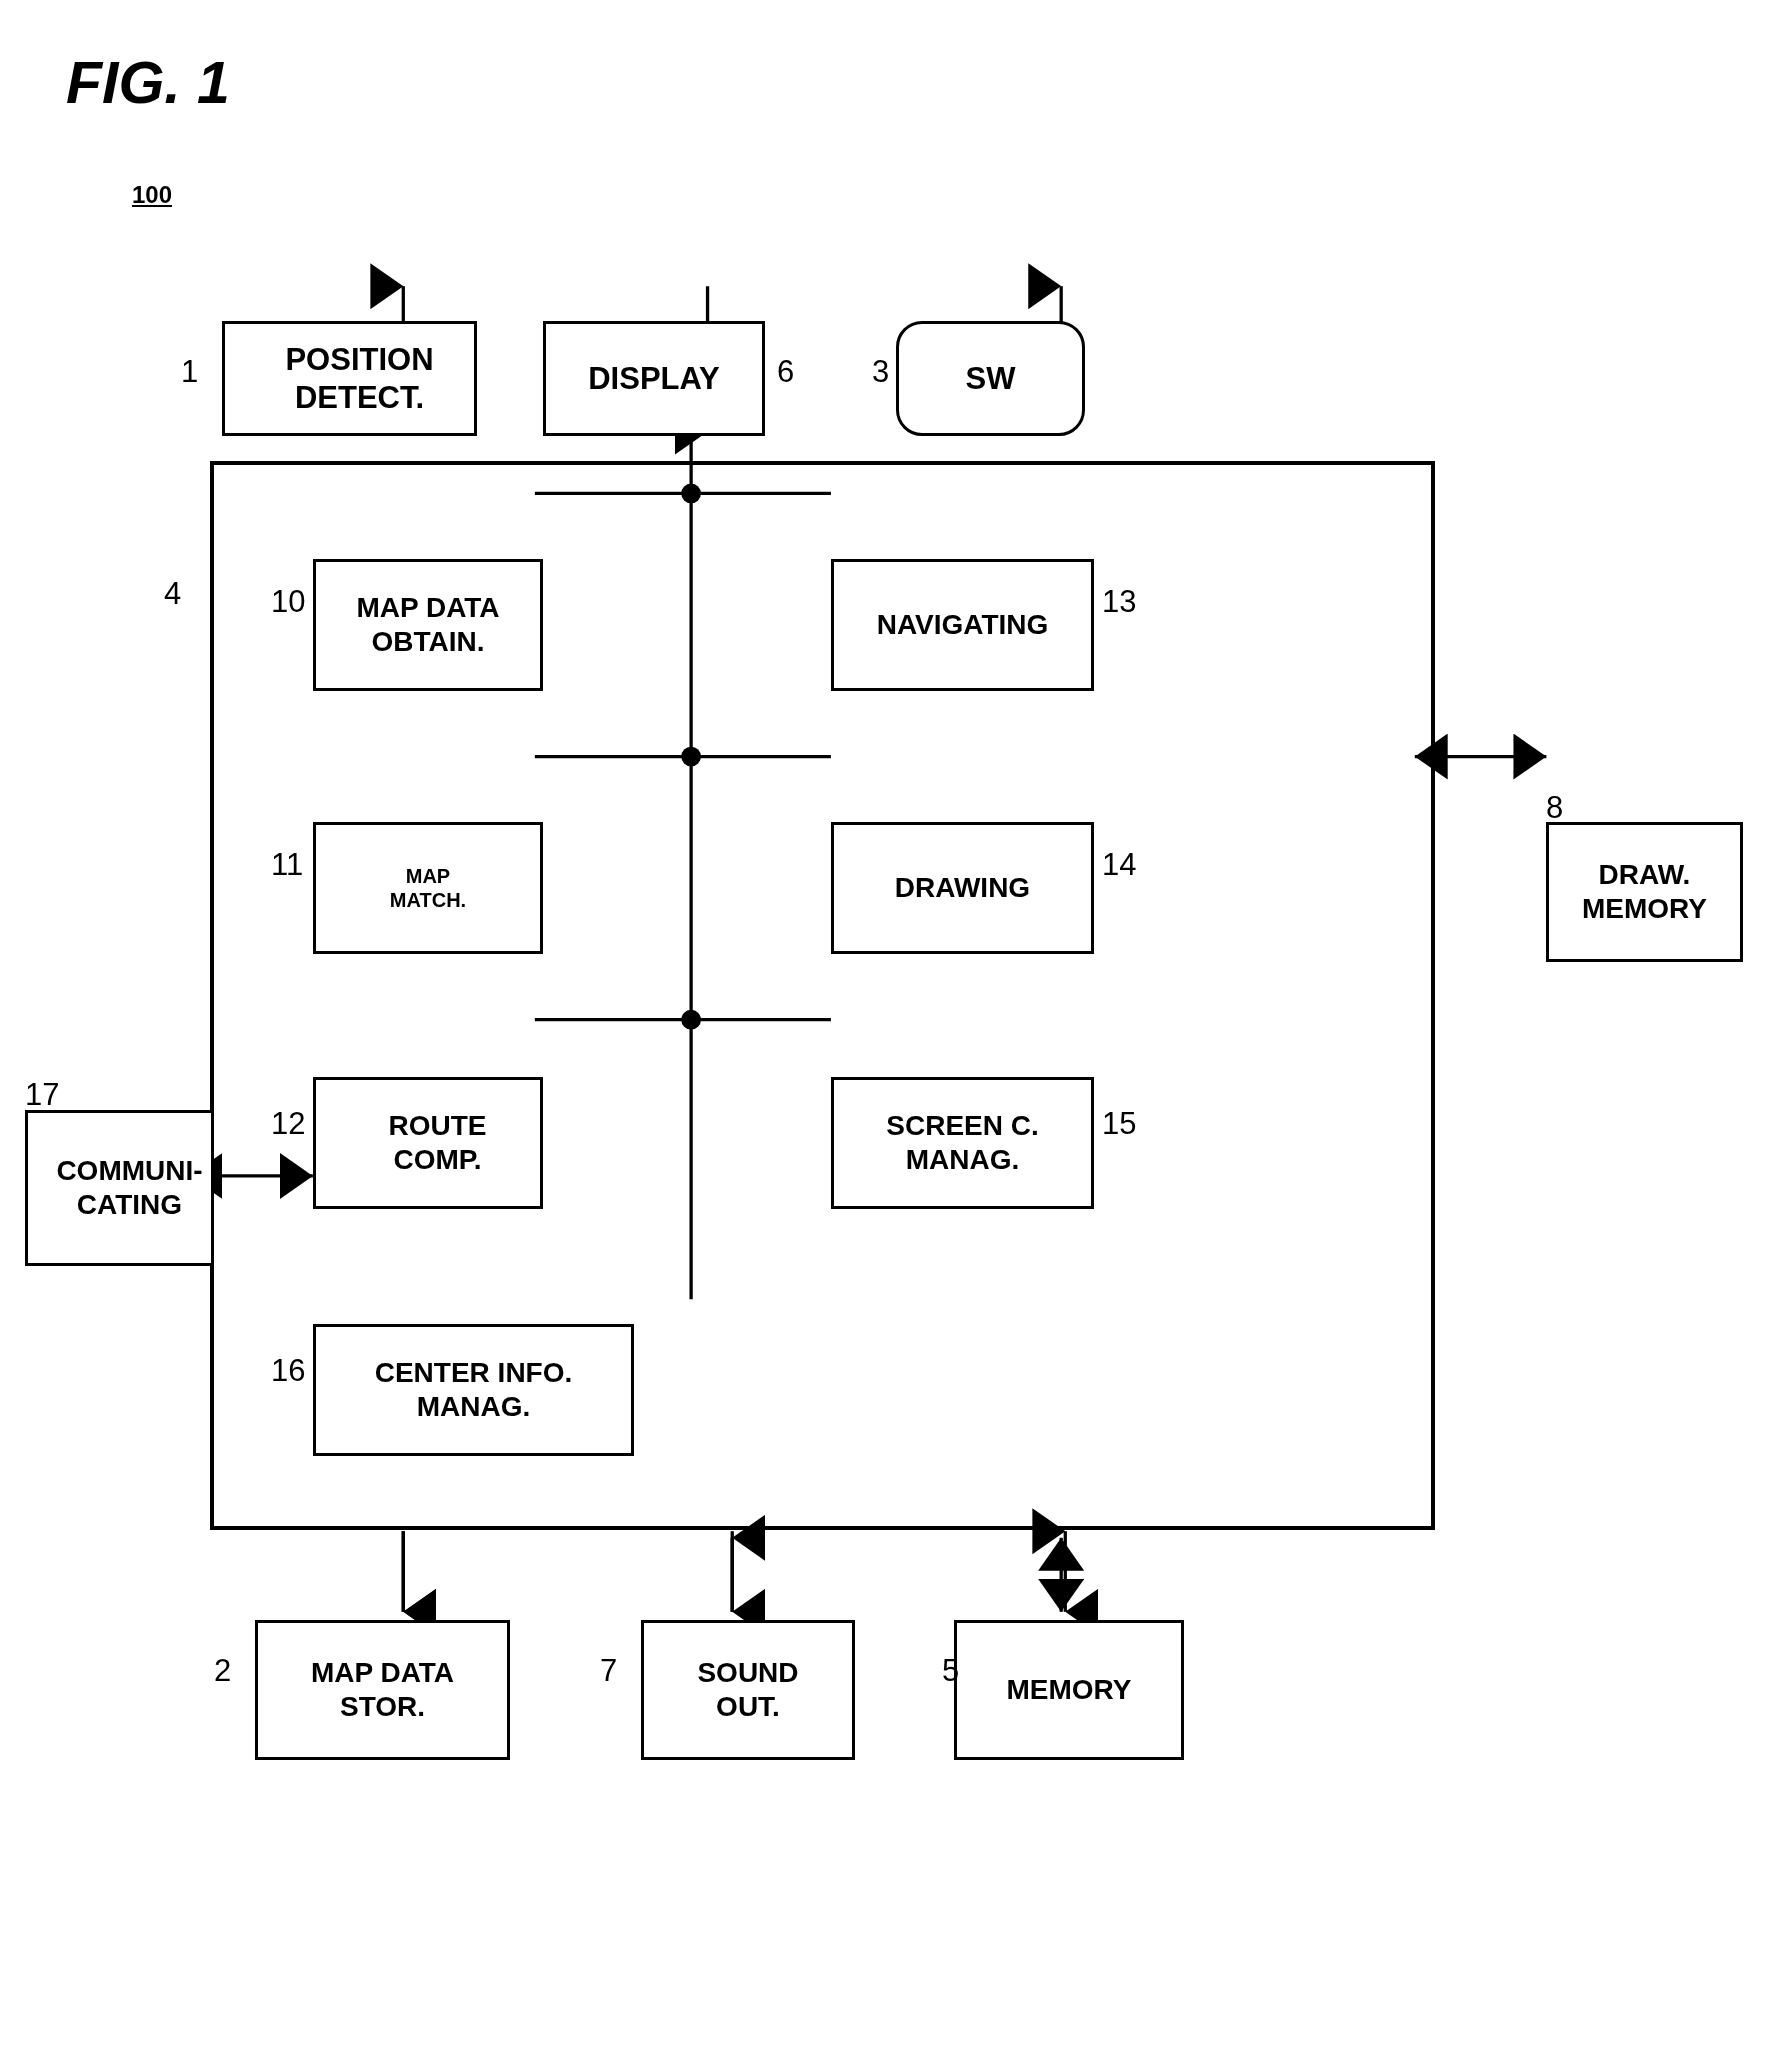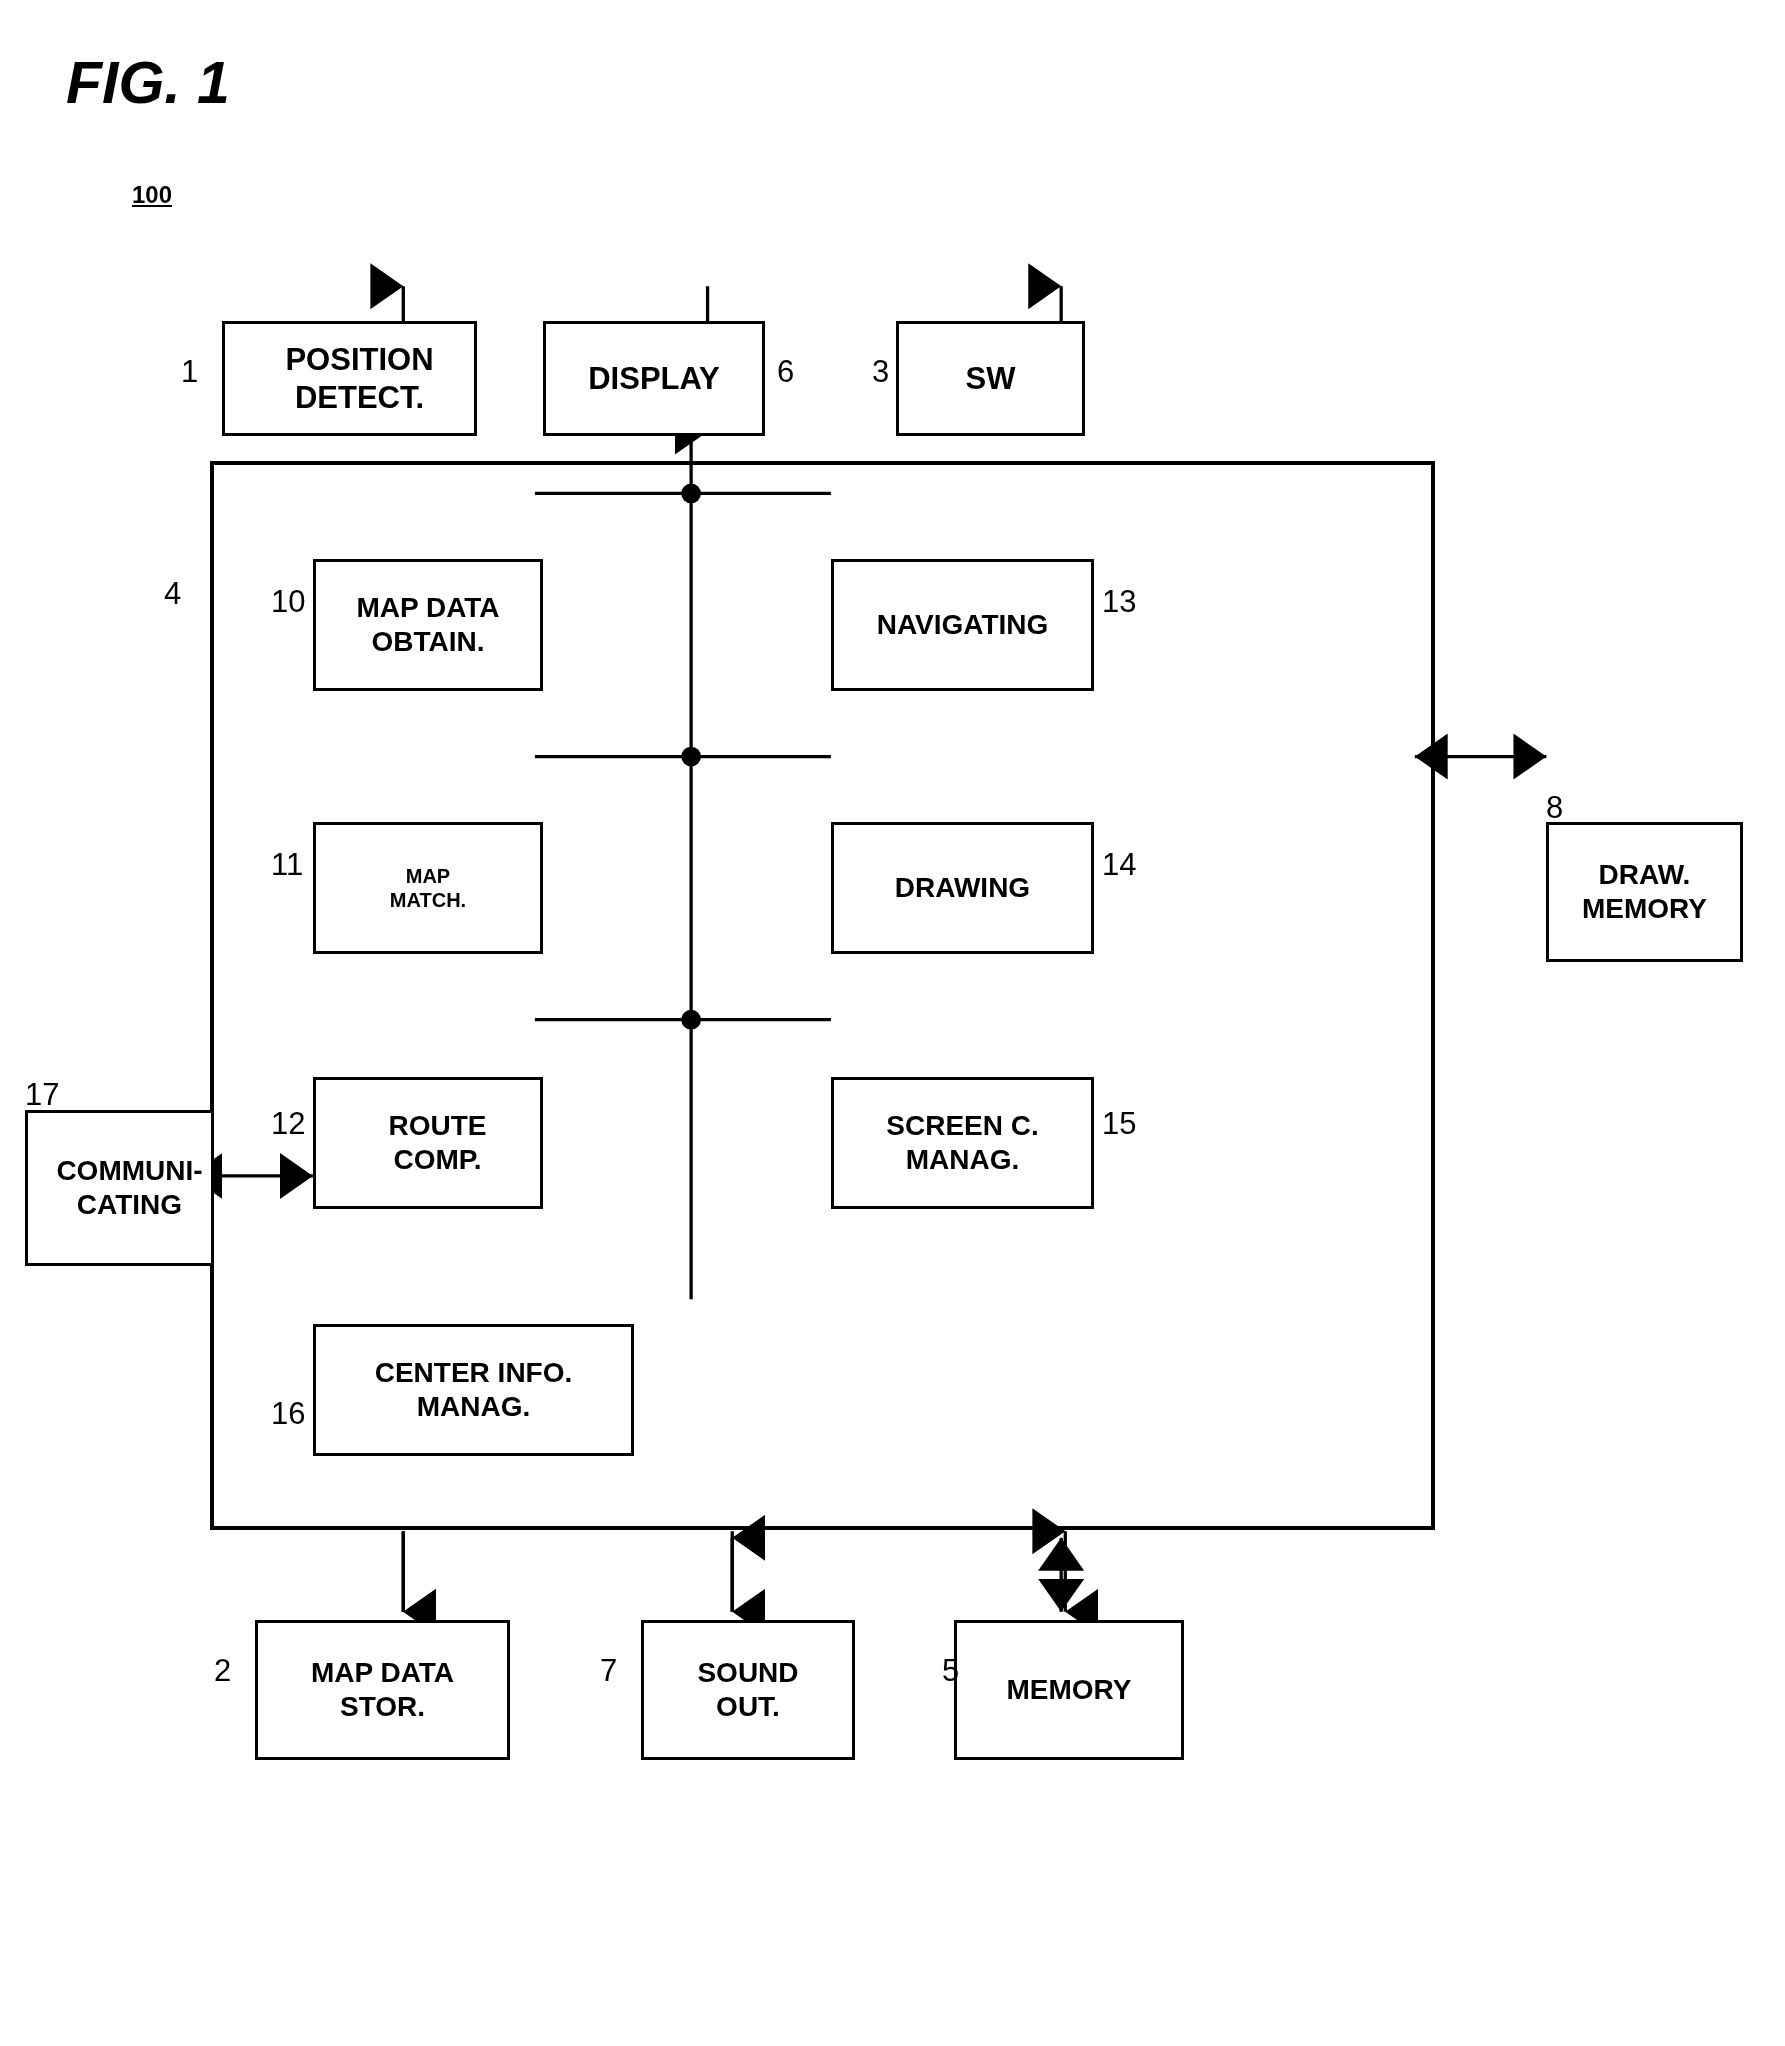--- a/index.html
+++ b/index.html
@@ -140,21 +140,21 @@
   <span style="white-space:pre-line;margin-left:20px;">POSITION
 DETECT.</span>
 </div>
 <div class="ref" style="left:181px; top:354px;">1</div>
 
 <div class="block" style="left:543px; top:321px; width:222px; height:115px;">
   <span>DISPLAY</span>
 </div>
 <div class="ref" style="left:777px; top:354px;">6</div>
 
-<div class="block" style="left:896px; top:321px; width:189px; height:115px;">
+<div class="block" style="left:896px; top:321px; width:189px; height:115px;border-radius:26px;">
   <span>SW</span>
 </div>
 <div class="ref" style="left:872px; top:354px;">3</div>
 
 <div class="block" style="left:210px; top:461px; width:1225px; height:1069px; border:4.1px solid #000; background:transparent; display:block;">
 </div>
 <div class="ref" style="left:164px; top:576px;">4</div>
 
 <div class="block" style="left:313px; top:559px; width:230px; height:132px; font-size:28px;">
   <span style="white-space:pre-line;">MAP DATA
@@ -187,21 +187,21 @@
 <div class="block" style="left:831px; top:1077px; width:263px; height:132px; font-size:28px;">
   <span style="white-space:pre-line;">SCREEN C.
 MANAG.</span>
 </div>
 <div class="ref" style="left:1102px; top:1106px;">15</div>
 
 <div class="block" style="left:313px; top:1324px; width:321px; height:132px; font-size:28px;">
   <span style="white-space:pre-line;">CENTER INFO.
 MANAG.</span>
 </div>
-<div class="ref" style="left:271px; top:1353px;margin-top:43px;">16</div>
+<div class="ref" style="left:271px; top:1353px;">16</div>
 
 <div class="block" style="left:1546px; top:822px; width:197px; height:140px; font-size:28px;">
   <span style="white-space:pre-line;">DRAW.
 MEMORY</span>
 </div>
 <div class="ref" style="left:1546px; top:790px;">8</div>
 
 <div class="block" style="left:25px; top:1110px; width:189px; height:156px; font-size:28px;padding-left:20px;">
   <span style="white-space:pre-line;">COMMUNI-
 CATING</span>

